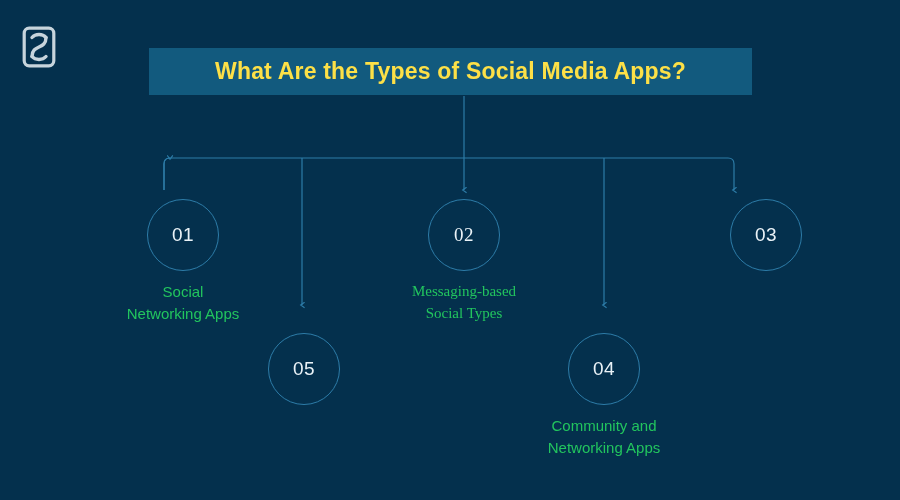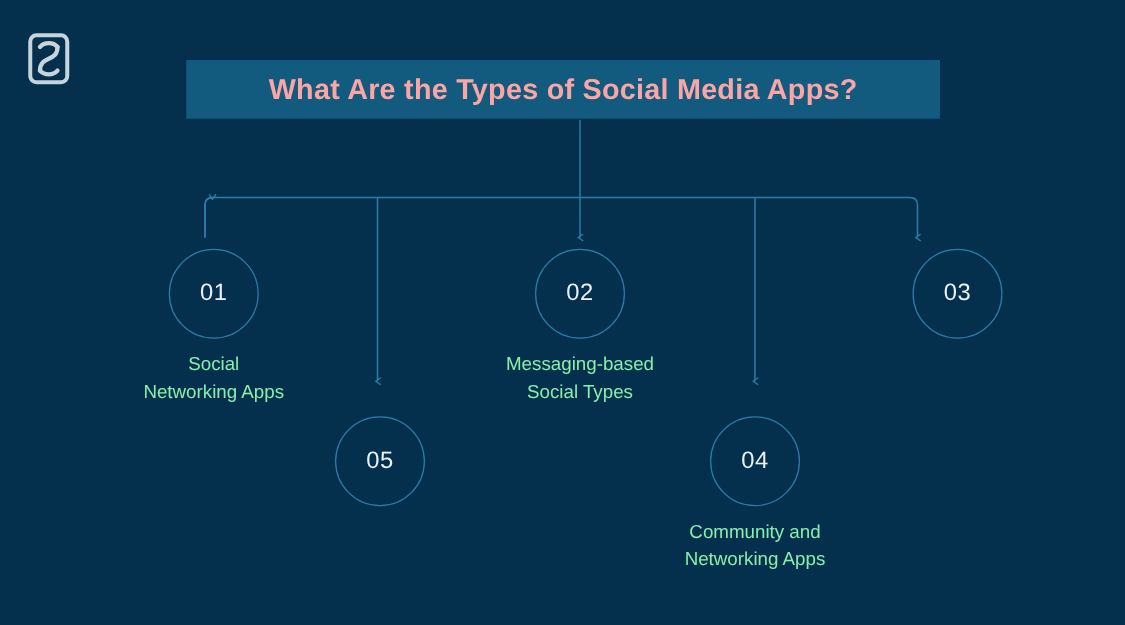--- a/index.html
+++ b/index.html
@@ -35,21 +35,21 @@
     left: 149px;
     top: 48px;
     width: 603px;
     height: 47px;
     background: #125a7e;
     display: flex;
     align-items: center;
     justify-content: center;
   }
   #title-text {
-    color: #fca5a5;
+    color: #fde047;
     font-size: 23px;
     font-weight: bold;
     letter-spacing: 0.2px;
     white-space: nowrap;
     font-family: "Liberation Sans", sans-serif;
   }
 
   
   #connectors {
     position: absolute;
@@ -80,21 +80,21 @@
     justify-content: center;
   }
   .node-number {
     color: #eaf2f7;
     font-size: 19px;
     font-weight: 400;
     letter-spacing: 0.5px;
   }
   .node-label {
     margin-top: 10px;
-    color: #86efac;
+    color: #22c55e;
     font-size: 15px;
     font-weight: 400;
     line-height: 1.45;
     text-align: center;
     white-space: pre-line;
   }
 </style>
 </head>
 <body>
 
@@ -125,29 +125,29 @@
     <path d="M164,190 L164,164 Q164,158 170,158 L728,158 Q734,158 734,164 L734,190" fill="none" stroke="#2d7ca8" stroke-width="1.2" marker-end="url(#arrowhead)"></path>
     <path d="M164,190 L164,164 Q164,158 170,158" fill="none" stroke="#2d7ca8" stroke-width="1.2" marker-end="url(#arrowhead)"></path>
 
     <path d="M464,158 L464,190" fill="none" stroke="#2d7ca8" stroke-width="1.2" marker-end="url(#arrowhead)"></path>
 
     <path d="M302,158 L302,305" fill="none" stroke="#2d7ca8" stroke-width="1.2" marker-end="url(#arrowhead)"></path>
 
     <path d="M604,158 L604,305" fill="none" stroke="#2d7ca8" stroke-width="1.2" marker-end="url(#arrowhead)"></path>
   </svg>
 
-  <div class="node" style="left:171px; top:199px;">
+  <div class="node" style="left:183px; top:199px;">
     <div class="node-circle">
       <span class="node-number">01</span>
     </div>
     <div class="node-label">Social
 Networking Apps</div>
   </div>
 
-  <div class="node" style="left:464px; top:199px;">
+  <div class="node" style="left:464px; top:199px;font-family:Liberation Serif, serif;">
     <div class="node-circle">
       <span class="node-number">02</span>
     </div>
     <div class="node-label">Messaging-based
 Social Types</div>
   </div>
 
   <div class="node" style="left:766px; top:199px;">
     <div class="node-circle">
       <span class="node-number">03</span>

